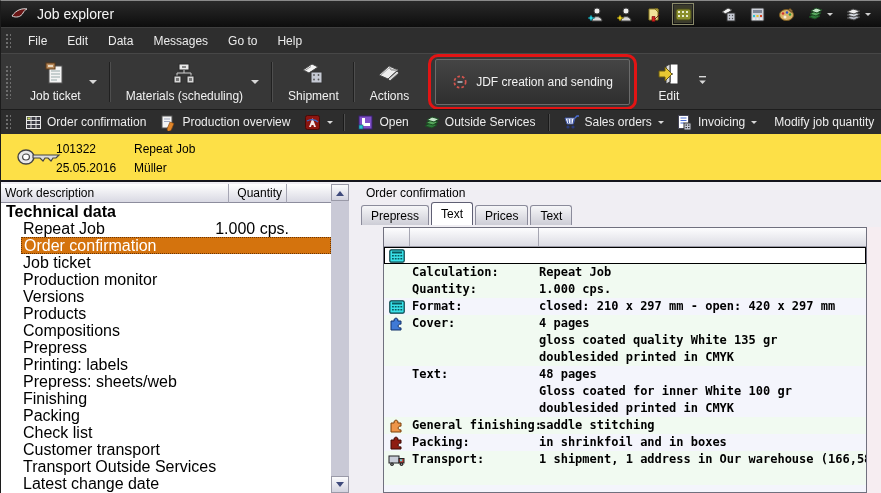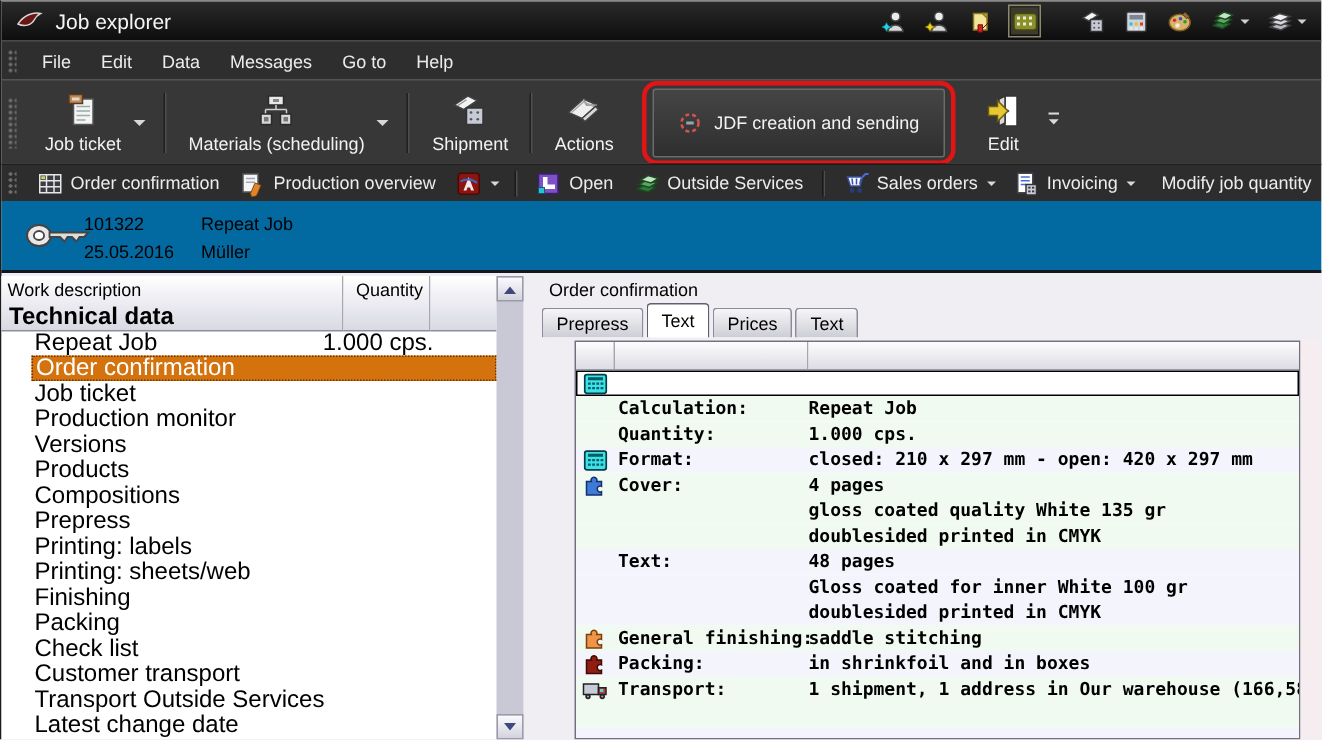--- a/index.html
+++ b/index.html
@@ -49,29 +49,29 @@
   .tb2-item{display:flex;align-items:center;gap:5px;padding:3px 7px;position:relative;white-space:nowrap;}
   .tb2-item .lbl:empty{display:none;}
   .tb2-item .icon-slot:empty{display:none;}
   .tb2-item.has-caret{padding-right:17px;}
   .tb2-item.has-caret::after{content:"";position:absolute;right:5px;top:10px;border:3.5px solid transparent;border-top-color:#d8d8d8;}
   .tb2-item.sep-after{margin-right:12px;}
   .tb2-item.sep-after::before{content:"";position:absolute;right:-7px;top:3px;bottom:3px;width:0;
         border-left:1px solid #1a1a1a;border-right:1px solid #4e4e4e;}
 
   
-  .jobinfo{position:absolute;top:133px;left:0;right:0;height:48px;background:#0369a1;border-bottom:2px solid #15151d;box-sizing:border-box;}
+  .jobinfo{position:absolute;top:133px;left:0;right:0;height:48px;background:#fde047;border-bottom:2px solid #15151d;box-sizing:border-box;}
   .key-icon{position:absolute;left:16px;top:12px;}
   .ji-col{position:absolute;top:6px;font-size:12px;color:#000;line-height:19px;}
   .ji-col.c1{left:55px;}
   .ji-col.c2{left:133px;}
 
   
   .left-panel{position:absolute;top:183px;left:0;width:348px;bottom:0;background:#fff;}
-  .lp-header{position:absolute;top:0;left:0;width:330px;height:37px;display:flex;}
+  .lp-header{position:absolute;top:0;left:0;width:330px;height:19px;display:flex;}
   .lp-cell{background:linear-gradient(#ffffff,#d9d9e3);border-right:1px solid #a6a6b4;border-bottom:1px solid #8d8d9d;
            font-size:12px;color:#000;padding:2px 4px;box-sizing:border-box;white-space:nowrap;overflow:hidden;}
   .lp-cell.c1{width:228px;}
   .lp-cell.c2{width:58px;text-align:right;}
   .lp-cell.c3{width:44px;border-right:none;}
   .lp-scroll{position:absolute;right:0;top:0;width:18px;bottom:0;background:#c9c9d6;}
   .lp-btn{height:17px;background:linear-gradient(#fbfbfd,#d3d3df);border:1px solid #9a9aa8;box-sizing:border-box;
           display:flex;align-items:center;justify-content:center;}
   .lp-btn.down{position:absolute;bottom:0;left:0;right:0;}
   .arr-up{border:4px solid transparent;border-bottom:5px solid #3f4a7c;margin-top:-3px;}
@@ -513,21 +513,21 @@
             <span>Prepress</span>
             <span class="qty"></span>
           </div>
 
           <div class="tree-row">
             <span>Printing: labels</span>
             <span class="qty"></span>
           </div>
 
           <div class="tree-row">
-            <span>Printing: sheets/web</span>
+            <span>Prepress: sheets/web</span>
             <span class="qty"></span>
           </div>
 
           <div class="tree-row">
             <span>Finishing</span>
             <span class="qty"></span>
           </div>
 
           <div class="tree-row">
             <span>Packing</span>

